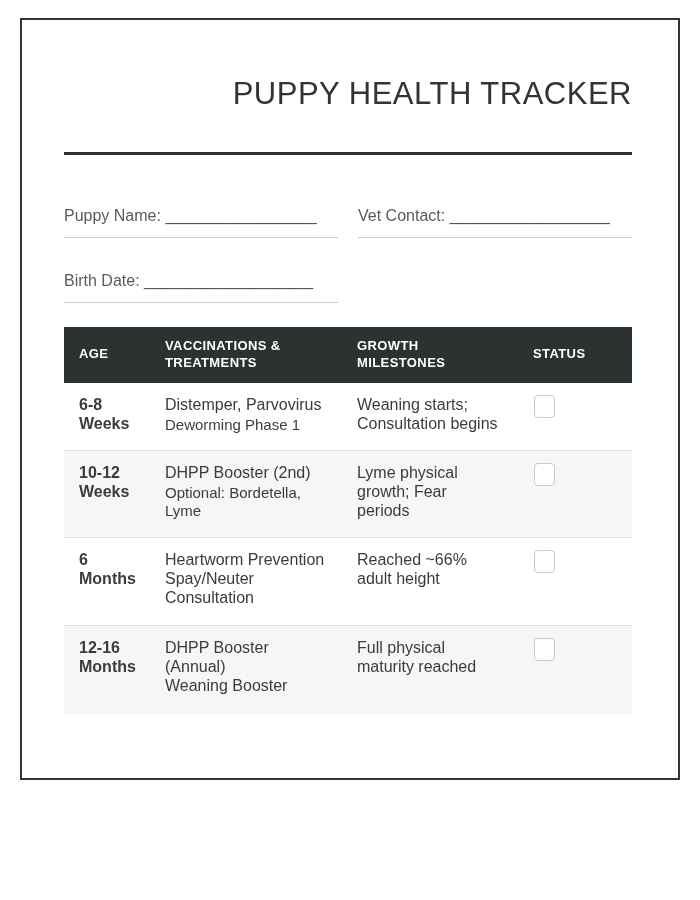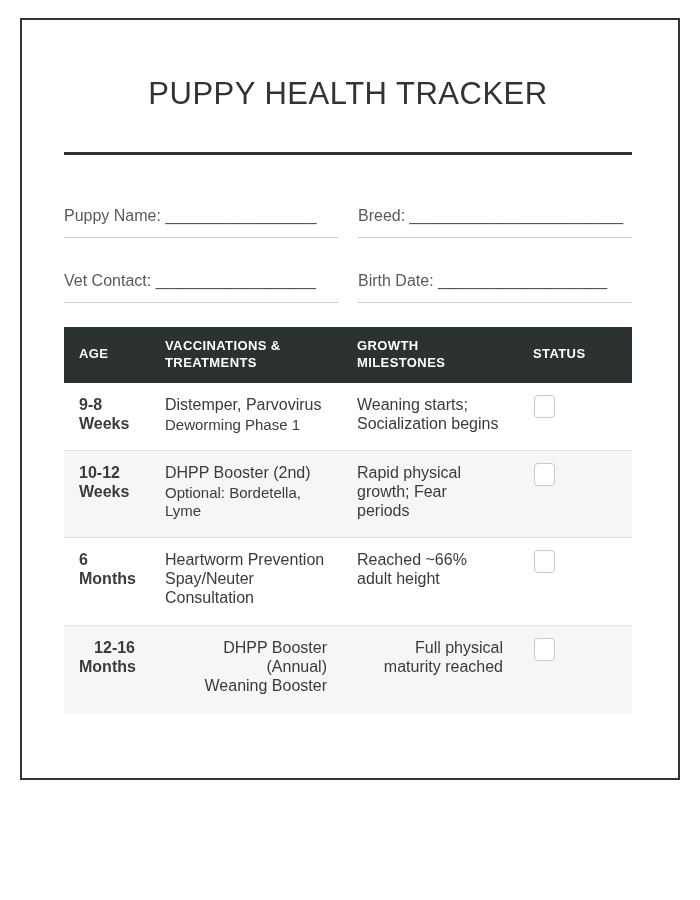--- a/index.html
+++ b/index.html
@@ -26,21 +26,21 @@
     width: 660px;
     height: 762px;
     margin: 18px auto 0;
     border: 2px solid var(--page_border);
     padding: 54px 46px 0 42px;
     overflow: visible;
     background: #ffffff;
   }
 
   .page-title {
-    text-align: center;
+    text-align: right;
     font-size: 31px;
     line-height: 40px;
     font-weight: 400;
     letter-spacing: 0.5px;
     color: var(--title_color);
   }
 
   .title-divider {
     height: 3px;
     background: var(--page_border);
@@ -89,21 +89,21 @@
   }
   table.schedule td {
     padding: 12px 15px 16px;
     font-size: 16px;
     line-height: 1.2;
     color: var(--body_text);
     vertical-align: top;
     border-bottom: 1px solid var(--row_border);
   }
   table.schedule tbody tr:nth-child(even) { background: var(--stripe_bg); }
-  table.schedule tbody tr:last-child td { border-bottom: none; text-align: right; }
+  table.schedule tbody tr:last-child td { border-bottom: none; }
 
   td.age-cell { font-weight: bold; color: var(--age_text); }
   .vacc-sub { font-size: 15px; color: #3c3c3c; margin-top: 2px; }
 
   .checkbox {
     width: 21px;
     height: 23px;
     border: 1.5px solid var(--checkbox_border);
     border-radius: 4px;
     background: #ffffff;
@@ -116,24 +116,20 @@
 <div class="page">
 
   <h1 class="page-title">PUPPY HEALTH TRACKER</h1>
 
   <div class="title-divider"></div>
 
   <div class="form-grid">
     <div class="field">
       <span>Puppy Name:</span>
       <span class="blank">_________________</span>
-    </div>
-    <div class="field">
-      <span>Breed:</span>
-      <span class="blank">________________________</span>
     </div>
     <div class="field">
       <span>Vet Contact:</span>
       <span class="blank">__________________</span>
     </div>
     <div class="field">
       <span>Birth Date:</span>
       <span class="blank">___________________</span>
     </div>
   </div>
@@ -148,39 +144,39 @@
     <thead>
       <tr>
         <th>AGE</th>
         <th>VACCINATIONS &amp; TREATMENTS</th>
         <th>GROWTH MILESTONES</th>
         <th>STATUS</th>
       </tr>
     </thead>
     <tbody>
       <tr>
-        <td class="age-cell">9-8 Weeks</td>
+        <td class="age-cell">6-8 Weeks</td>
         <td>
           <div>Distemper, Parvovirus</div>
           <div></div>
           <div class="vacc-sub">Deworming Phase 1</div>
         </td>
-        <td>Weaning starts; Socialization begins</td>
+        <td>Weaning starts; Consultation begins</td>
         <td>
           <div class="checkbox"></div>
         </td>
       </tr>
       <tr>
         <td class="age-cell">10-12 Weeks</td>
         <td>
           <div>DHPP Booster (2nd)</div>
           <div></div>
           <div class="vacc-sub">Optional: Bordetella, Lyme</div>
         </td>
-        <td>Rapid physical growth; Fear periods</td>
+        <td>Lyme physical growth; Fear periods</td>
         <td>
           <div class="checkbox"></div>
         </td>
       </tr>
       <tr>
         <td class="age-cell">6 Months</td>
         <td>
           <div>Heartworm Prevention</div>
           <div>Spay/Neuter Consultation</div>
           <div class="vacc-sub"></div>

